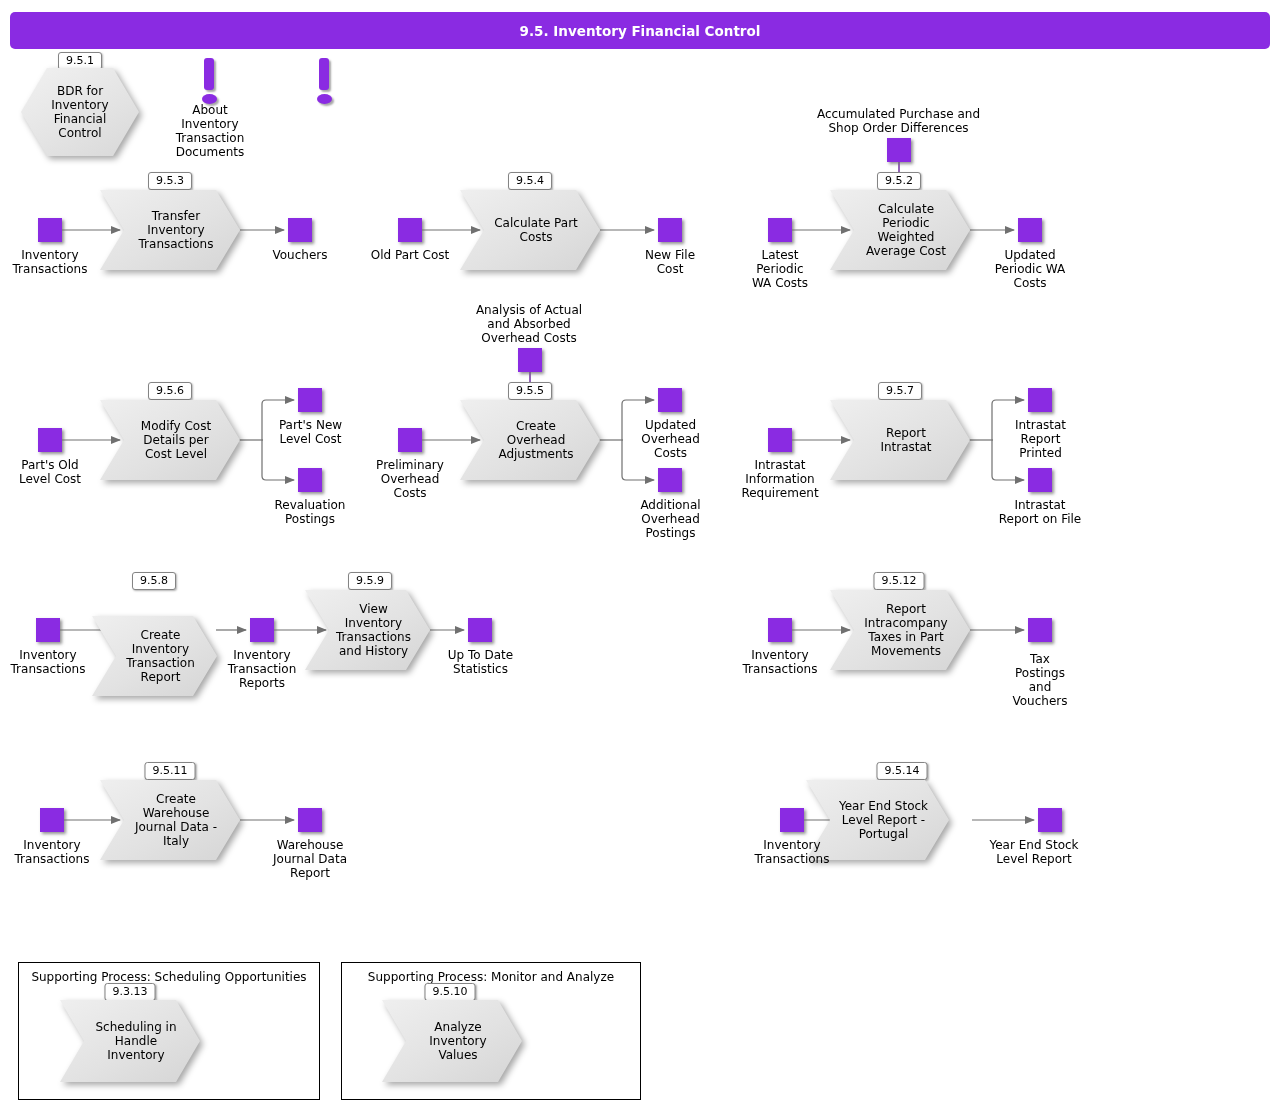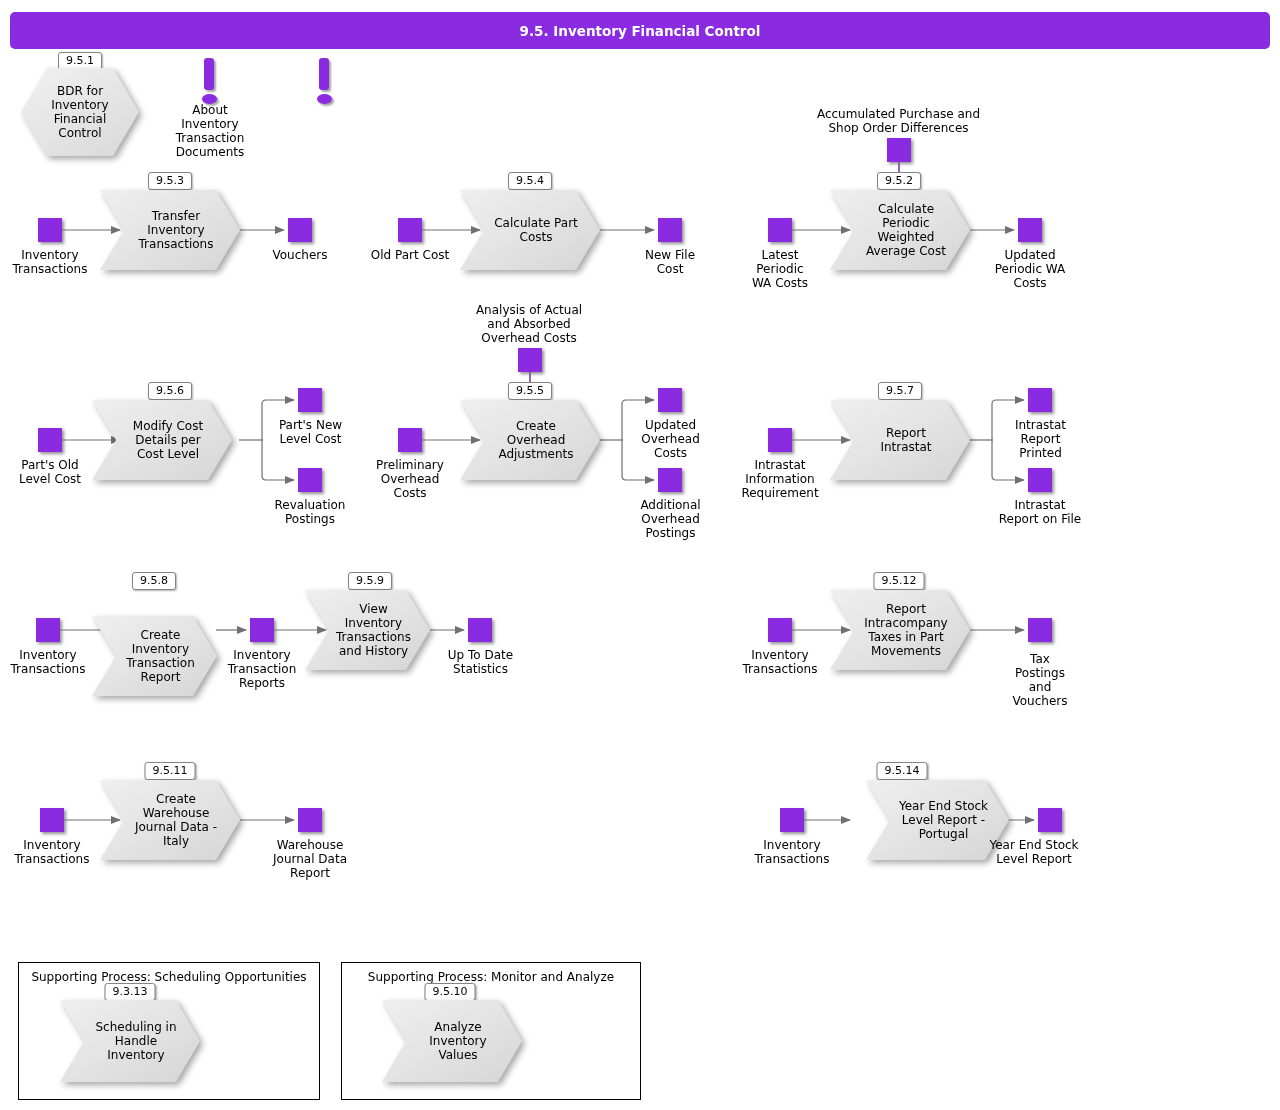--- a/index.html
+++ b/index.html
@@ -165,21 +165,21 @@
   <div class="chev">
       <span class="ptxt" style="max-width:95px">Calculate Periodic Weighted Average Cost</span>
     </div>
 </div>
 <div class="sq abs" style="left:768px;top:218px"></div>
 <div class="lbl abs" style="left:745px;top:248px;width:70px">Latest Periodic WA Costs</div>
 <div class="sq abs" style="left:1018px;top:218px"></div>
 <div class="lbl abs" style="left:985px;top:248px;width:90px">Updated Periodic WA Costs</div>
 
 <div class="chip abs" style="left:170px;top:382px">9.5.6</div>
-<div class="chev-wrap abs" style="left:92px;top:400px;width:140px;height:80px">
+<div class="chev-wrap abs" style="left:100px;top:400px;width:140px;height:80px">
   <div class="chev">
       <span class="ptxt" style="max-width:92px">Modify Cost Details per Cost Level</span>
     </div>
 </div>
 <div class="sq abs" style="left:38px;top:428px"></div>
 <div class="lbl abs" style="left:10px;top:458px;width:80px">Part's Old Level Cost</div>
 <div class="sq abs" style="left:298px;top:388px"></div>
 <div class="lbl abs" style="left:268px;top:418px;width:85px">Part's New Level Cost</div>
 <div class="sq abs" style="left:298px;top:468px"></div>
 <div class="lbl abs" style="left:265px;top:498px;width:90px">Revaluation Postings</div>
@@ -248,21 +248,21 @@
   <div class="chev">
       <span class="ptxt" style="max-width:100px">Create Warehouse Journal Data - Italy</span>
     </div>
 </div>
 <div class="sq abs" style="left:40px;top:808px"></div>
 <div class="lbl abs" style="left:2px;top:838px;width:100px">Inventory Transactions</div>
 <div class="sq abs" style="left:298px;top:808px"></div>
 <div class="lbl abs" style="left:260px;top:838px;width:100px">Warehouse Journal Data Report</div>
 
 <div class="chip abs" style="left:902px;top:762px">9.5.14</div>
-<div class="chev-wrap abs" style="left:866px;top:780px;width:143px;height:80px">
+<div class="chev-wrap abs" style="left:806px;top:780px;width:143px;height:80px">
   <div class="chev">
       <span class="ptxt" style="max-width:105px">Year End Stock Level Report - Portugal</span>
     </div>
 </div>
 <div class="sq abs" style="left:780px;top:808px"></div>
 <div class="lbl abs" style="left:742px;top:838px;width:100px">Inventory Transactions</div>
 <div class="sq abs" style="left:1038px;top:808px"></div>
 <div class="lbl abs" style="left:989px;top:838px;width:90px">Year End Stock Level Report</div>
 
 <div class="sbox abs" style="left:18px;top:962px;width:302px;height:138px">

